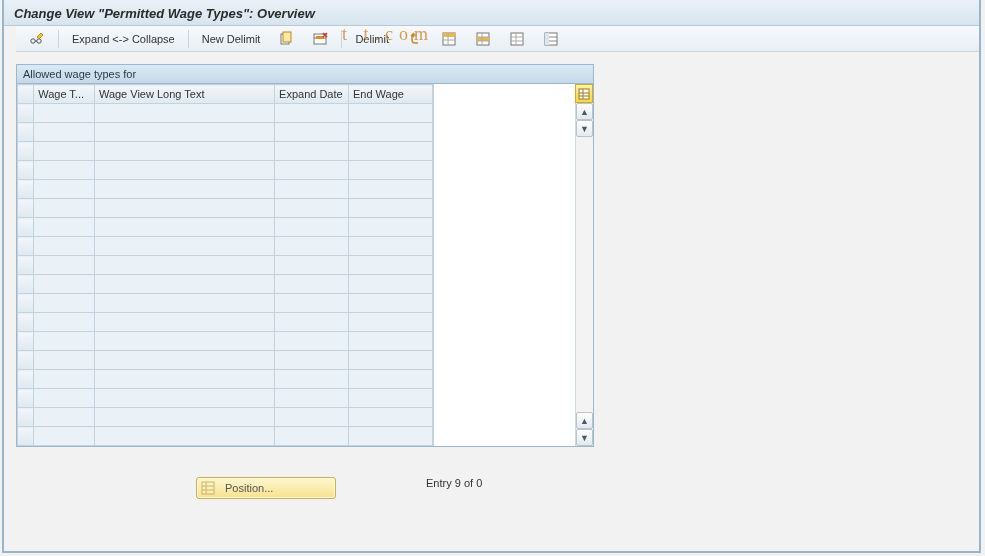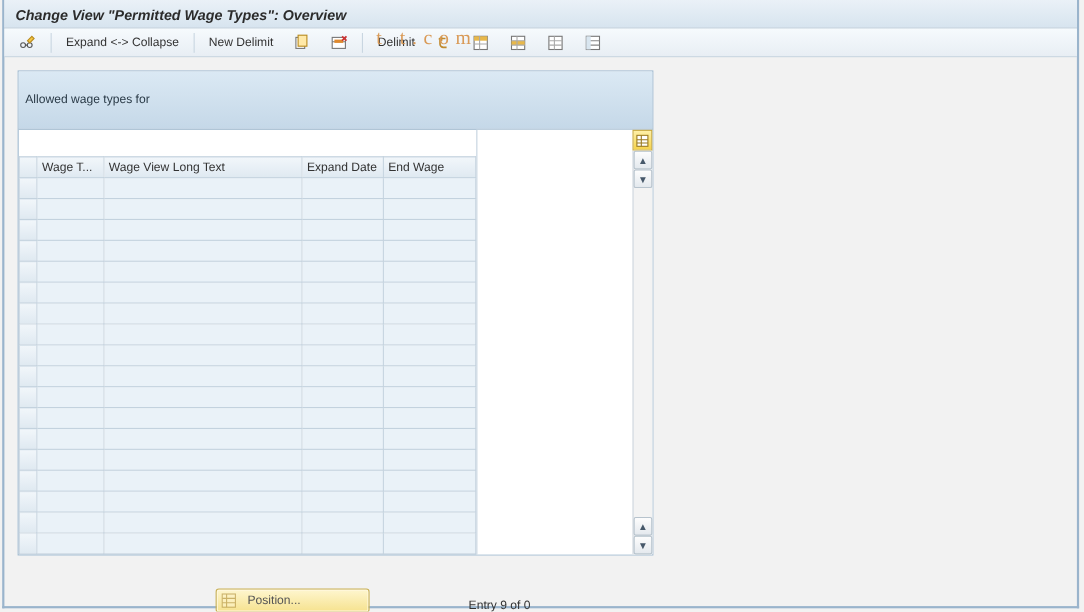--- a/index.html
+++ b/index.html
@@ -30,20 +30,21 @@
     color: #2b2b2b;
   }
   .toolbar {
     background: linear-gradient(#f6fafd,#e8eef4);
     border-bottom: 1px solid #c9d6e1;
     padding: 3px 6px;
     display: flex;
     align-items: center;
     gap: 4px;
     height: 26px;
+    margin-left: 12px;
   }
   .toolbar .sep {
     width: 1px;
     height: 18px;
     background: #c9d6e1;
     margin: 0 2px;
   }
   .tbtn {
     display: inline-flex;
     align-items: center;
@@ -58,29 +59,28 @@
   .content { padding: 12px 12px; }
   .panel {
     border: 1px solid #9db7cd;
     width: 578px;
     background: #fff;
     position: relative;
   }
   .panel-title {
     background: linear-gradient(#dbe9f4,#c5d8e8);
     border-bottom: 1px solid #9db7cd;
-    padding: 20px 6px;
+    padding: 3px 6px;
     color: #2a3a47;
   }
   .grid-wrap { display:flex; }
   .grid {
     flex:1;
     border-collapse: collapse;
     table-layout: fixed;
-    margin-top: 24px;
   }
   .grid th, .grid td {
     border: 1px solid #c3d2de;
     background: #eef4f9;
     height: 19px;
     padding: 0 4px;
     text-align: left;
     font-weight: normal;
     color: #333;
     overflow:hidden;
@@ -117,21 +117,21 @@
   .sbtn {
     width:17px;height:17px;
     background:linear-gradient(#fdfdfd,#e4e9ee);
     border:1px solid #b7c3cd;
     border-radius:2px;
     display:flex;align-items:center;justify-content:center;
     color:#46586a; font-size:9px;
     cursor:pointer;
   }
   .footer-row {
-    display:flex; align-items:flex-end;
+    display:flex; align-items:flex-start;
     margin-top: 30px;
     padding-left: 180px;
     gap: 90px;
   }
   .pos-btn {
     display:inline-flex; align-items:center;
     background: linear-gradient(#fef6cf,#f6e28f);
     border:1px solid #c9b054;
     border-radius:3px;
     height:22px;

